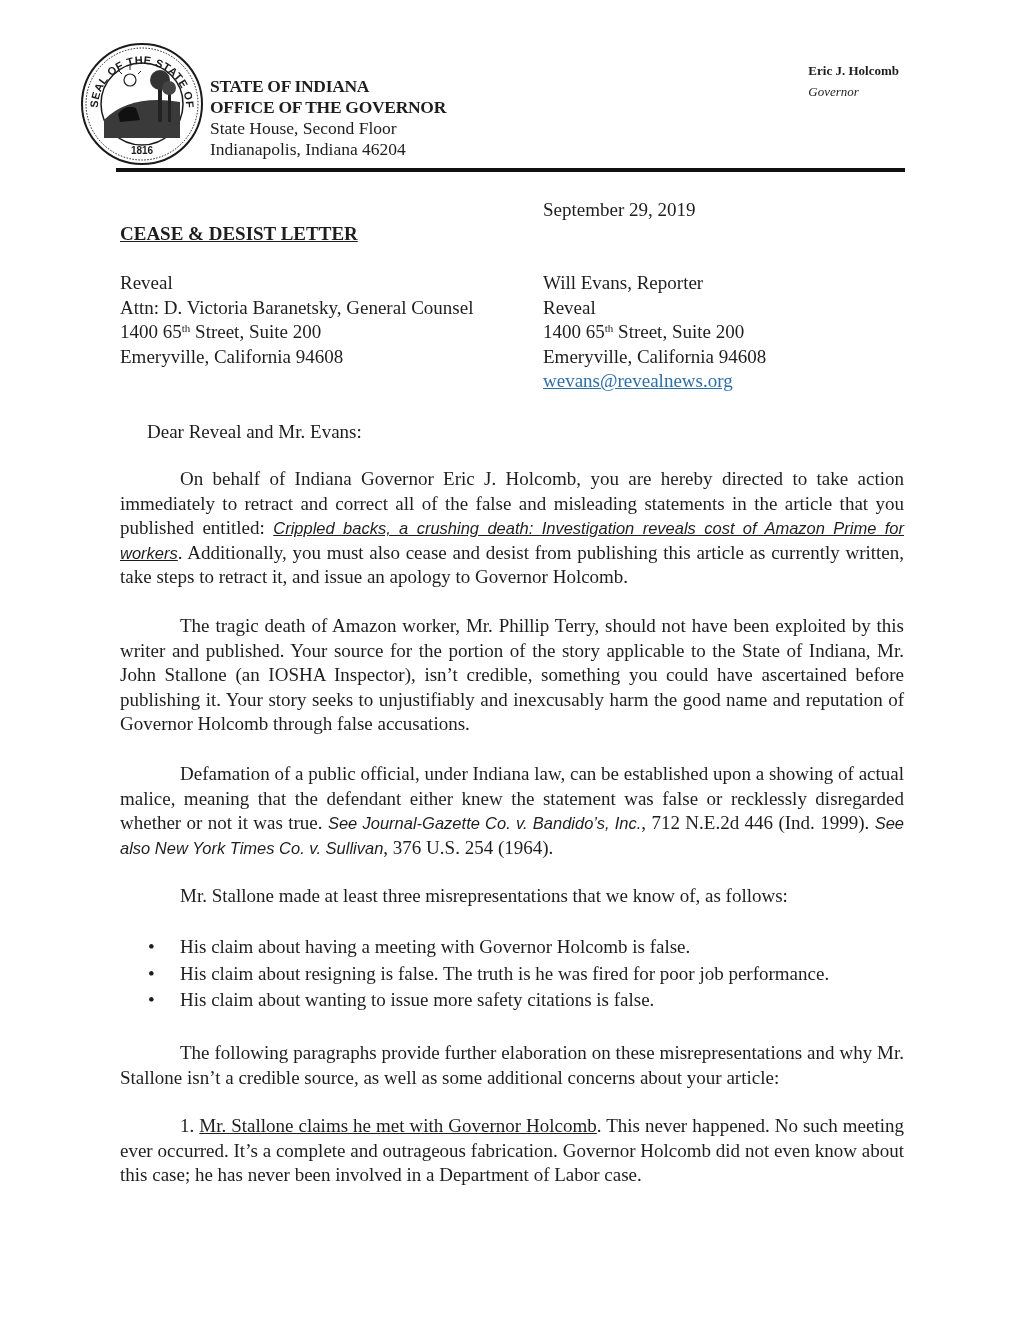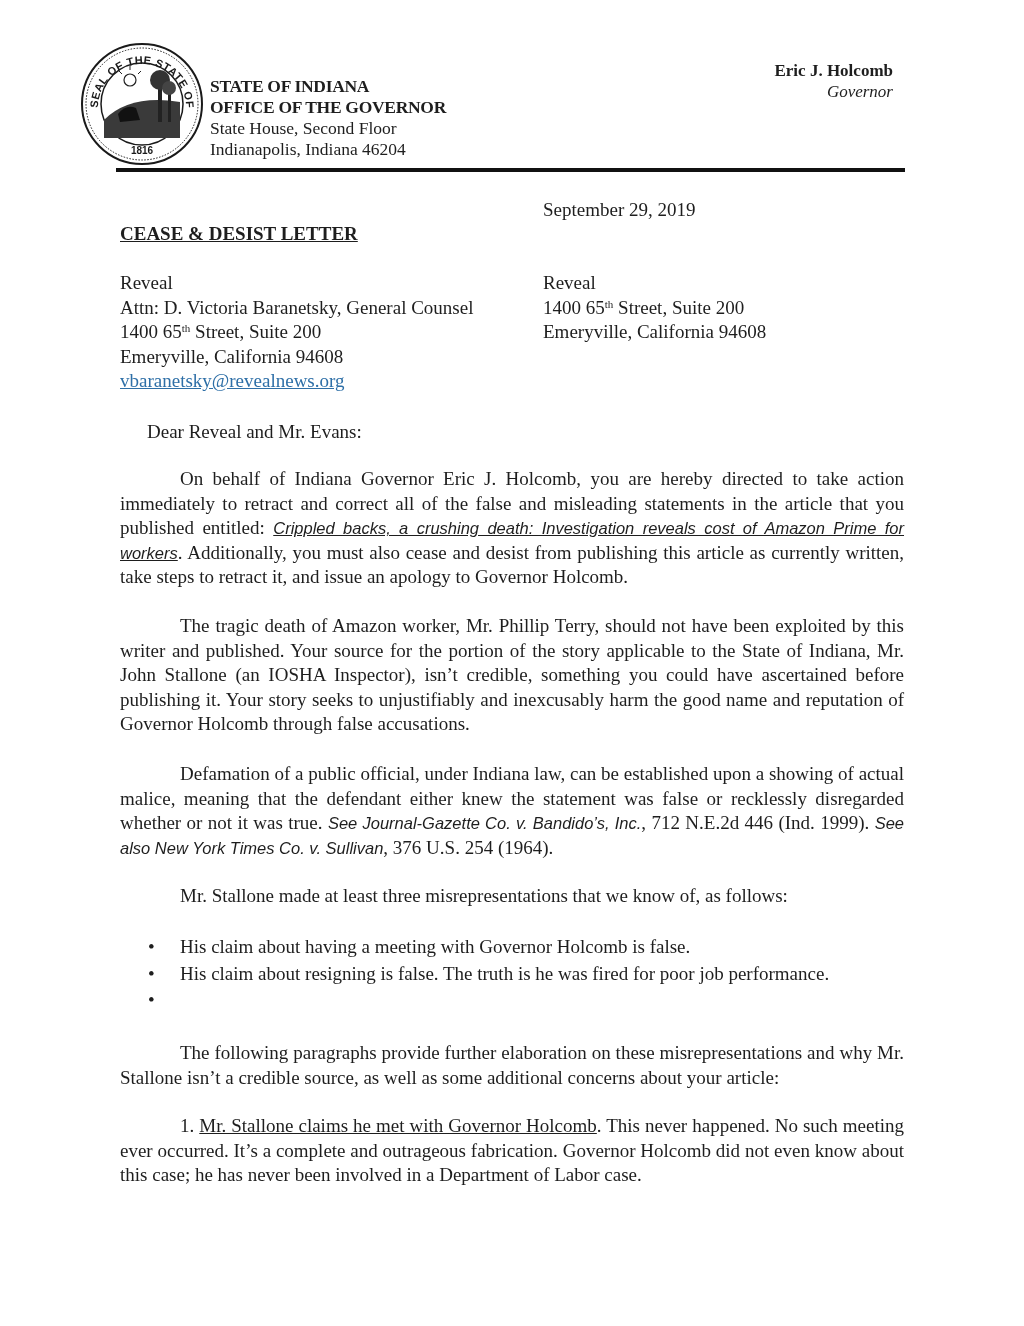--- a/index.html
+++ b/index.html
@@ -5,21 +5,21 @@
   html, body { margin: 0; padding: 0; background: #ffffff; }
   body {
     width: 1024px; height: 1326px; position: relative; overflow: hidden;
     font-family: "Liberation Serif", "DejaVu Serif", serif;
     color: #1e1e1e;
   }
   .abs { position: absolute; }
   .seal { left: 80px; top: 42px; width: 124px; height: 124px; }
   .lh { left: 210px; top: 60px; font-size: 17.5px; line-height: 21px; margin-top: 16px; }
   .lh .bold { font-weight: bold; letter-spacing: -0.3px; }
-  .gov { right: 131px; top: 60px; text-align: right; font-size: 17px; line-height: 21px; }
+  .gov { right: 125px; top: 60px; font-size: 13px; line-height: 21px; }
   .gov .name { font-weight: bold; }
   .gov .title { font-style: italic; }
   .rule { left: 116px; top: 168px; width: 789px; height: 4px; background: #111; }
   .date { left: 543px; top: 199px; font-size: 19px; }
   .heading { left: 120px; top: 223px; font-size: 19px; font-weight: bold; text-decoration: underline; }
   .addr { font-size: 19px; line-height: 24.5px; }
   .addr-left { left: 120px; top: 271px; }
   .addr-right { left: 543px; top: 271px; }
   sup { font-size: 11px; vertical-align: 6px; line-height: 0; }
   a.mail { color: #2e6fa7; text-decoration: underline; }
@@ -88,40 +88,41 @@
 <div class="abs rule"></div>
 
 <div class="abs date">September 29, 2019</div>
 <div class="abs heading">CEASE &amp; DESIST LETTER</div>
 
 <div class="abs addr addr-left">
   <div>Reveal</div>
   <div>Attn: D. Victoria Baranetsky, General Counsel</div>
   <div><span>1400 65</span><sup>th</sup><span> Street, Suite 200</span></div>
   <div>Emeryville, California 94608</div>
-  <div><a class="mail">vbaranetsky@revealnews.org</a></div>
 </div>
 
 <div class="abs addr addr-right">
+  <div>Will Evans, Reporter</div>
   <div>Reveal</div>
   <div><span>1400 65</span><sup>th</sup><span> Street, Suite 200</span></div>
   <div>Emeryville, California 94608</div>
+  <div><a class="mail">wevans@revealnews.org</a></div>
 </div>
 
 <div class="abs salutation">Dear Reveal and Mr. Evans:</div>
 
 <div class="abs para p1"><span>On behalf of Indiana Governor Eric J. Holcomb, you are hereby directed to take action immediately to retract and correct all of the false and misleading statements in the article that you published entitled: </span><span class="title-link">Crippled backs, a crushing death: Investigation reveals cost of Amazon Prime for workers</span><span>.  Additionally, you must also cease and desist from publishing this article as currently written, take steps to retract it, and issue an apology to Governor Holcomb.</span></div>
 
 <div class="abs para p2">The tragic death of Amazon worker, Mr. Phillip Terry, should not have been exploited by this writer and published.  Your source for the portion of the story applicable to the State of Indiana, Mr. John Stallone (an IOSHA Inspector), isn’t credible, something you could have ascertained before publishing it.  Your story seeks to unjustifiably and inexcusably harm the good name and reputation of Governor Holcomb through false accusations.</div>
 
 <div class="abs para p3"><span>Defamation of a public official, under Indiana law, can be established upon a showing of actual malice, meaning that the defendant either knew the statement was false or recklessly disregarded whether or not it was true.  </span><span class="cite">See Journal-Gazette Co. v. Bandido’s, Inc.</span><span>, 712 N.E.2d 446 (Ind. 1999).  </span><span class="cite">See also New York Times Co. v. Sullivan</span><span>, 376 U.S. 254 (1964).</span></div>
 
 <div class="abs para p4">Mr. Stallone made at least three misrepresentations that we know of, as follows:</div>
 
 <ul class="abs bullets">
   <li><span class="dot">•</span><span>His claim about having a meeting with Governor Holcomb is false.</span></li>
   <li><span class="dot">•</span><span>His claim about resigning is false.  The truth is he was fired for poor job performance.</span></li>
-  <li><span class="dot">•</span></li>
+  <li><span class="dot">•</span><span>His claim about wanting to issue more safety citations is false.</span></li>
 </ul>
 
 <div class="abs para p5">The following paragraphs provide further elaboration on these misrepresentations and why Mr. Stallone isn’t a credible source, as well as some additional concerns about your article:</div>
 
 <div class="abs para p6"><span>1.  </span><span class="u">Mr. Stallone claims he met with Governor Holcomb</span><span>.  This never happened.  No such meeting ever occurred.  It’s a complete and outrageous fabrication.  Governor Holcomb did not even know about this case; he has never been involved in a Department of Labor case.</span></div>
 
 </body></html>

